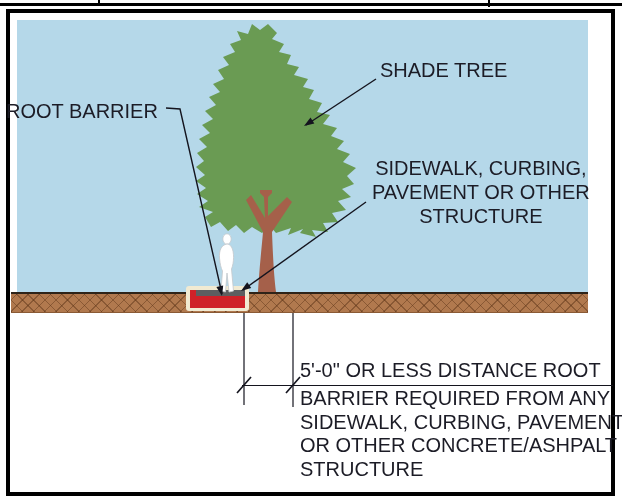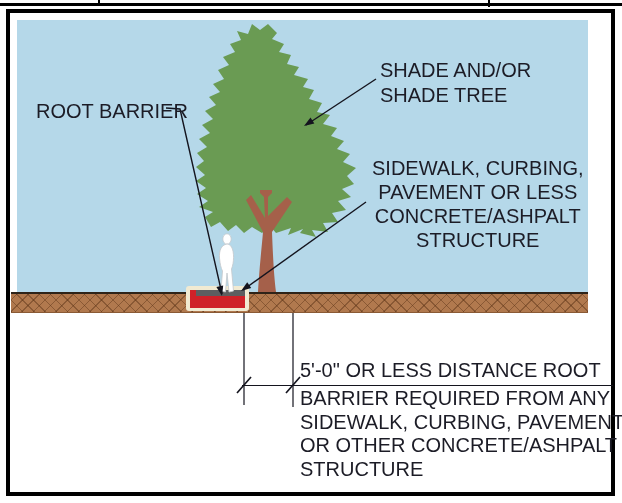--- a/index.html
+++ b/index.html
@@ -30,21 +30,21 @@
   .barrier-outline{position:absolute;left:186px;top:286px;width:63px;height:25px;
     background:var(--c-barrier-outline,#f1ead2);border-radius:3px;}
   .barrier-red{position:absolute;left:190px;top:290px;width:55px;height:18px;
     background:var(--c-barrier-red,#cf2128);}
   .pavement-bar{position:absolute;left:196px;top:290px;width:49px;height:6px;
     background:var(--c-pavement-gray,#5d5e60);}
 
   svg.overlay{position:absolute;left:0;top:0;width:622px;height:503px;pointer-events:none;}
 
   .lbl{position:absolute;white-space:nowrap;font-size:20px;line-height:24px;}
-  .lbl-root{left:36px;top:99px;}
+  .lbl-root{left:6px;top:99px;}
   .lbl-shade{left:380px;top:58px;line-height:25px;}
   .lbl-structure{left:372px;top:156px;line-height:24px;text-align:center;}
   .lbl-dim1{left:300px;top:358px;}
   .lbl-dimrest{left:300px;top:387px;line-height:23.5px;}
 </style>
 </head>
 <body>
 
 <div class="page">
 
@@ -95,28 +95,26 @@
 
     <line x1="242" y1="385.5" x2="613" y2="385.5" style="stroke:var(--c-line,#14141e);stroke-width:1.2"></line>
 
     <line x1="237" y1="393" x2="251" y2="377" style="stroke:var(--c-line,#14141e);stroke-width:1.6"></line>
     <line x1="286" y1="393" x2="300" y2="377" style="stroke:var(--c-line,#14141e);stroke-width:1.6"></line>
   </svg>
 
   <div class="lbl lbl-root">ROOT BARRIER</div>
 
   <div class="lbl lbl-shade">
-    <div>SHADE AND/OR</div>
     <div>SHADE TREE</div>
   </div>
 
   <div class="lbl lbl-structure">
     <div>SIDEWALK, CURBING,</div>
-    <div>PAVEMENT OR LESS</div>
-    <div>CONCRETE/ASHPALT</div>
+    <div>PAVEMENT OR OTHER</div>
     <div>STRUCTURE</div>
   </div>
 
   <div class="lbl lbl-dim1">5'-0" OR LESS DISTANCE ROOT</div>
 
   <div class="lbl lbl-dimrest">
     <div>BARRIER REQUIRED FROM ANY</div>
     <div>SIDEWALK, CURBING, PAVEMENT</div>
     <div>OR OTHER CONCRETE/ASHPALT</div>
     <div>STRUCTURE</div>

